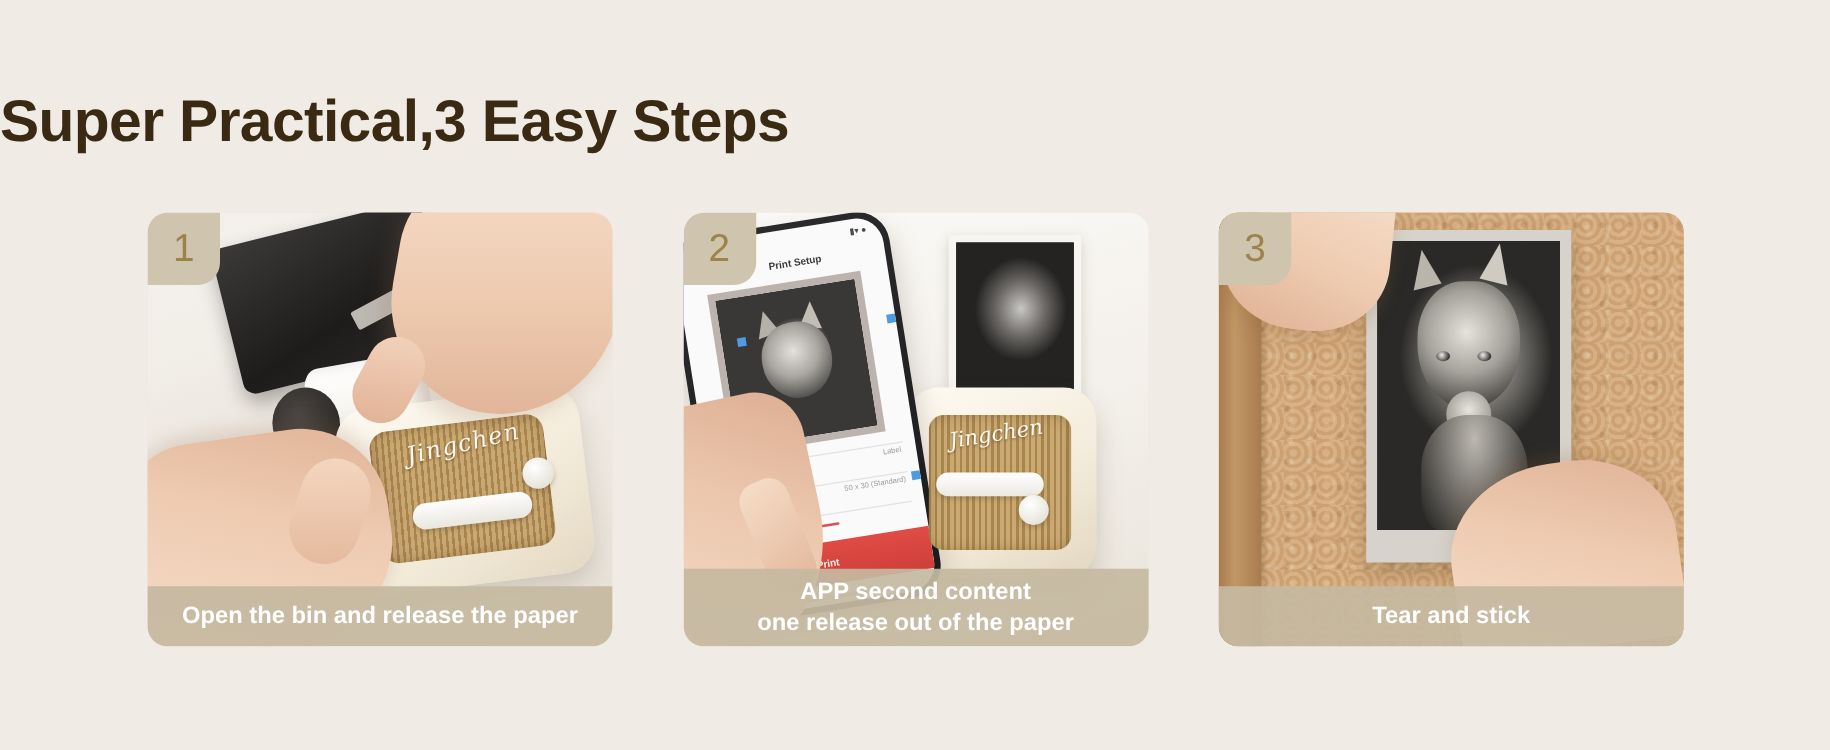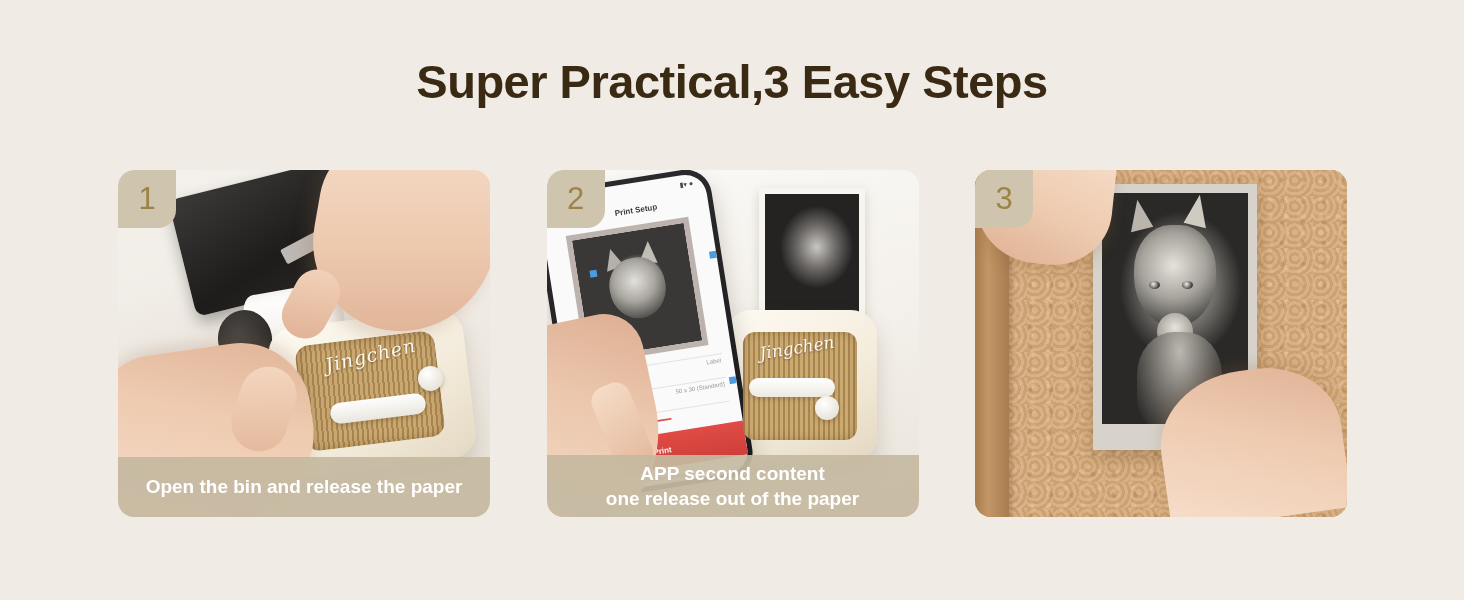--- a/index.html
+++ b/index.html
@@ -15,24 +15,23 @@
   }
   .page {
     position: relative;
     width: 1464px;
     height: 600px;
   }
 
   
   .title {
     position: absolute;
-    top: 54px;
+    top: 69px;
     left: 0;
     width: 1464px;
-    text-align: center;
     font-size: 47px;
     font-weight: bold;
     color: #3A2A14;
     letter-spacing: -0.5px;
     white-space: nowrap;
   }
 
   
   .cards {
     position: absolute;
@@ -89,21 +88,21 @@
     font-weight: bold;
     text-align: center;
     display: flex;
     flex-direction: column;
     align-items: center;
     justify-content: center;
     z-index: 5;
     padding: 0;
     box-sizing: border-box;
   }
-  .caption.one-line { height: 60px; }
+  .caption.one-line { height: 48px; }
   .caption.two-line { height: 62px; line-height: 25px; }
 
   
   .c1-bg {
     position: absolute; inset: 0;
     background:
       radial-gradient(circle at 22% 88%, #E6DFD6 0%, rgba(230,223,214,0) 46%),
       linear-gradient(160deg, #F4F1EC 0%, #EFEAE3 55%, #E7E0D6 100%);
   }
   
@@ -585,16 +584,19 @@
             <div class="c3-eye-l"></div>
             <div class="c3-eye-r"></div>
             <div class="c3-muzzle"></div>
             <div class="c3-chest"></div>
           </div>
         </div>
         <div class="c3-hand-top"></div>
         <div class="c3-hand-bottom"></div>
       </div>
       <div class="badge">3</div>
+      <div class="caption one-line">
+        <span>Tear and stick</span>
+      </div>
     </div>
 
   </div>
 </div>
 
 </body></html>

